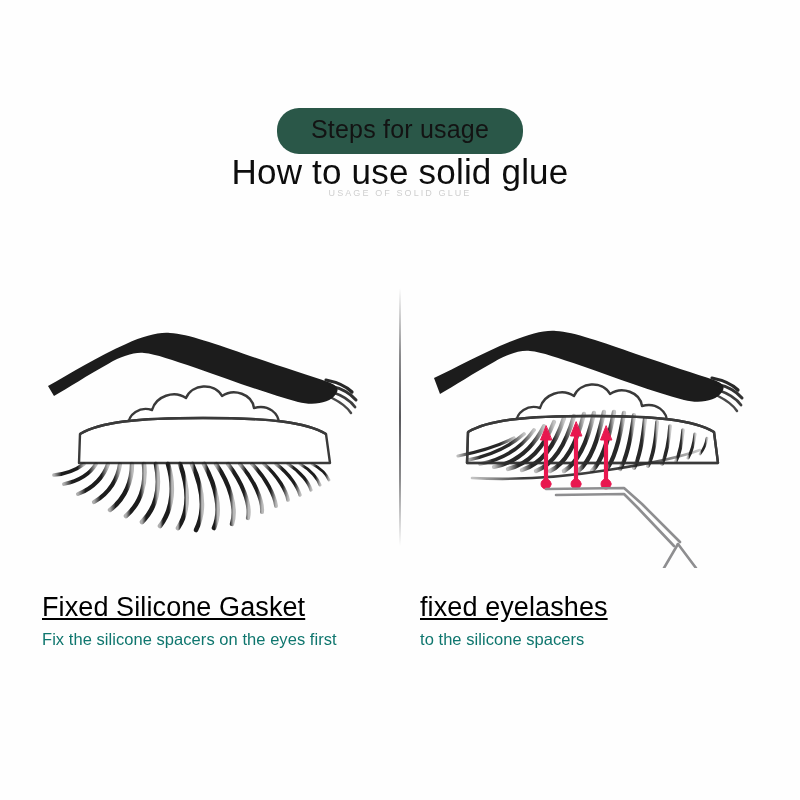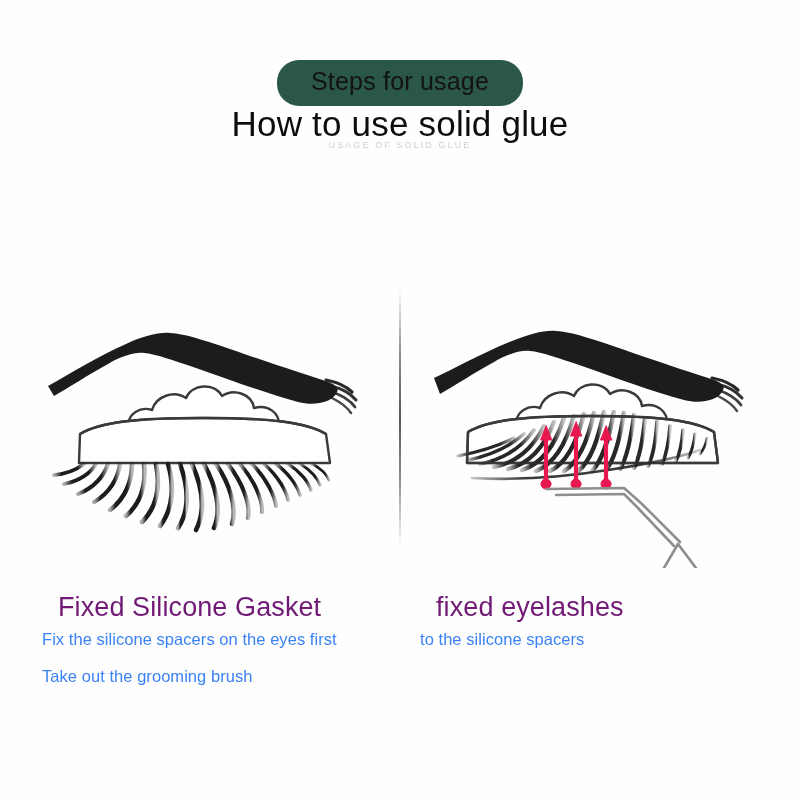--- a/index.html
+++ b/index.html
@@ -22,21 +22,21 @@
     background: #fefefe;
   }
 
   
   .header {
     position: absolute;
     top: 0; left: 0; right: 0;
     text-align: center;
   }
   .badge-row {
-    margin-top: 60px;
+    margin-top: 108px;
     display: flex;
     justify-content: center;
   }
   .badge {
     background: #2a5748;
     color: #131313;
     font-size: 25px;
     line-height: 1;
     padding: 9px 34px 12px 34px;
     border-radius: 22px;
@@ -81,32 +81,33 @@
 
   
   .col {
     position: absolute;
     top: 592px;
   }
   .col-left  { left: 42px;  width: 350px; }
   .col-right { left: 420px; width: 366px; }
 
   .col h2 {
-    margin: 0 0 8px 16px;
+    margin: 0 0 8px 0;
     font-size: 27px;
     font-weight: 400;
-    color: #701a75;
+    color: #000000;
     line-height: 1.12;
     letter-spacing: 0.1px;
+    text-decoration: underline;
   }
   .col p {
     margin: 0 0 17px 0;
     font-size: 16.5px;
     font-weight: 400;
-    color: #3b82f6;
+    color: #0f766e;
     line-height: 1.2;
     letter-spacing: 0.05px;
   }
   .col p:last-child { margin-bottom: 0; }
 </style>
 </head>
 <body>
 
 <div class="page">
 
@@ -265,21 +266,20 @@
       <path d="M118 171 L 196 170 L 214 186 L 252 224"></path>
       <path d="M128 177 L 196 176 L 210 190 L 246 228"></path>
       <path d="M250 226 L 236 250"></path>
       <path d="M250 226 L 268 250"></path>
     </g>
   </svg>
 
   <div class="col col-left">
     <h2>Fixed Silicone Gasket</h2>
     <p>Fix the silicone spacers on the eyes first</p>
-    <p>Take out the grooming brush</p>
   </div>
 
   <div class="col col-right">
     <h2>fixed eyelashes</h2>
     <p>to the silicone spacers</p>
   </div>
 
 </div>
 
 </body></html>

